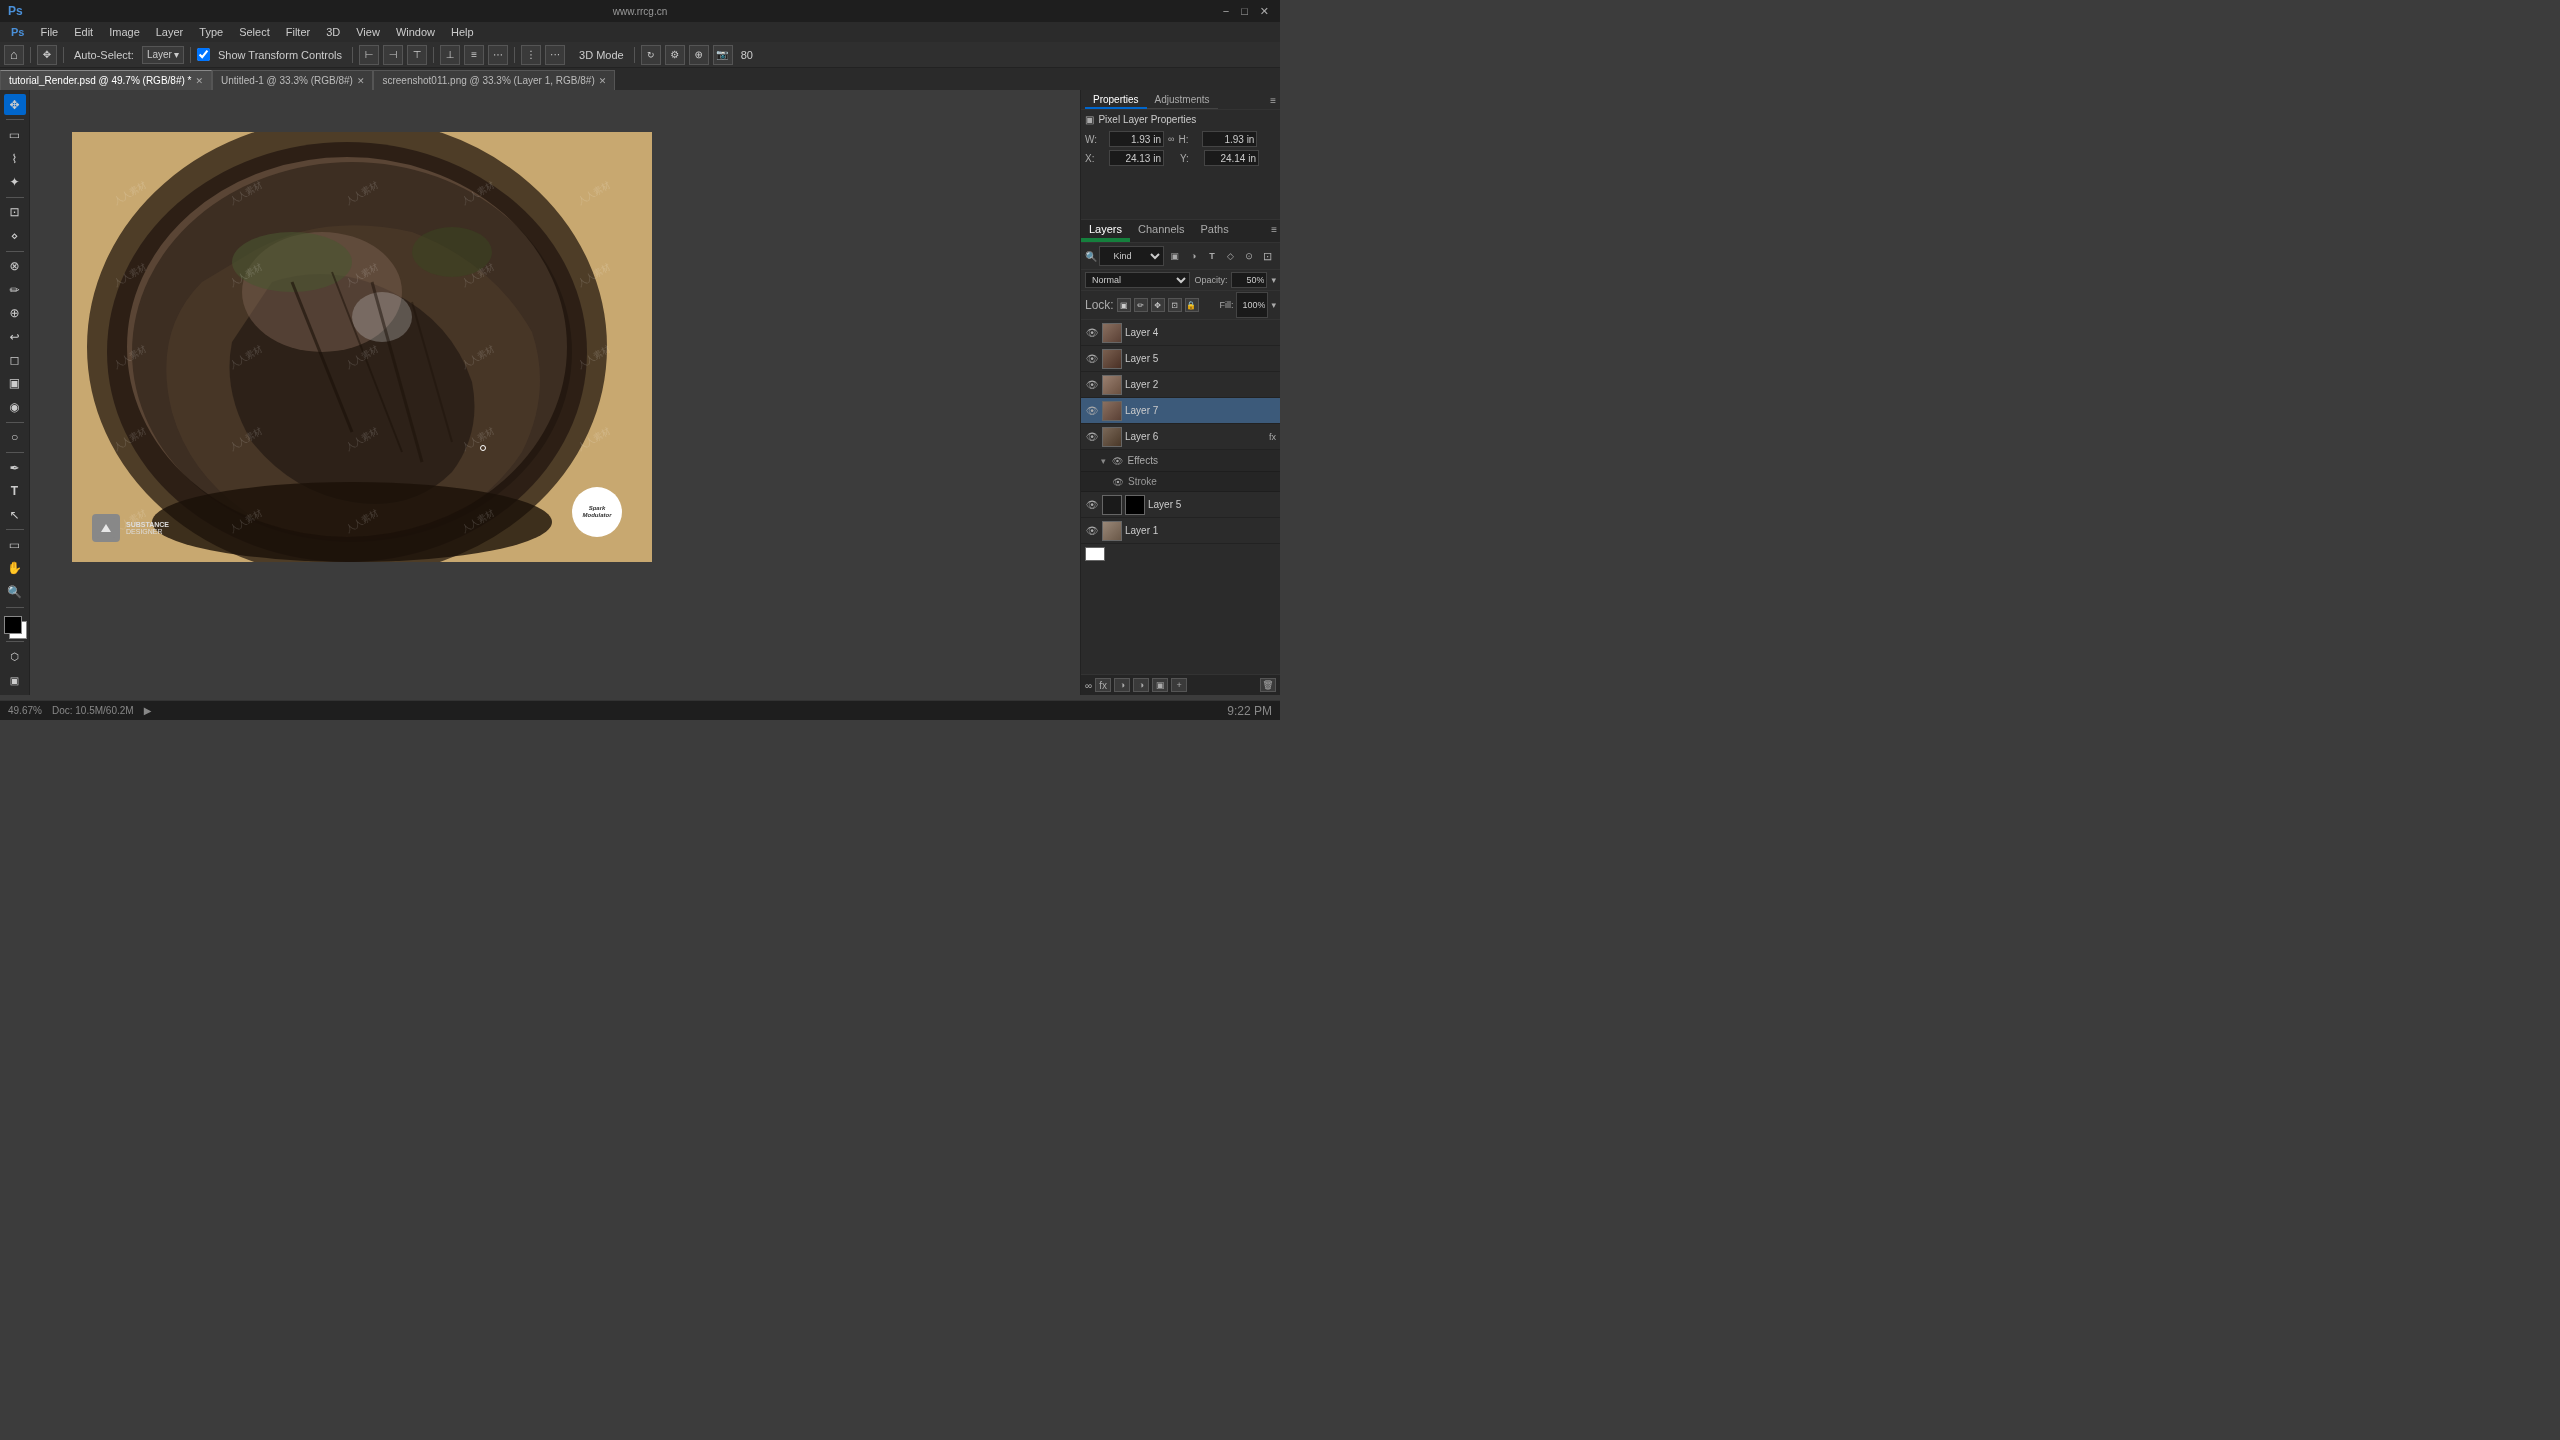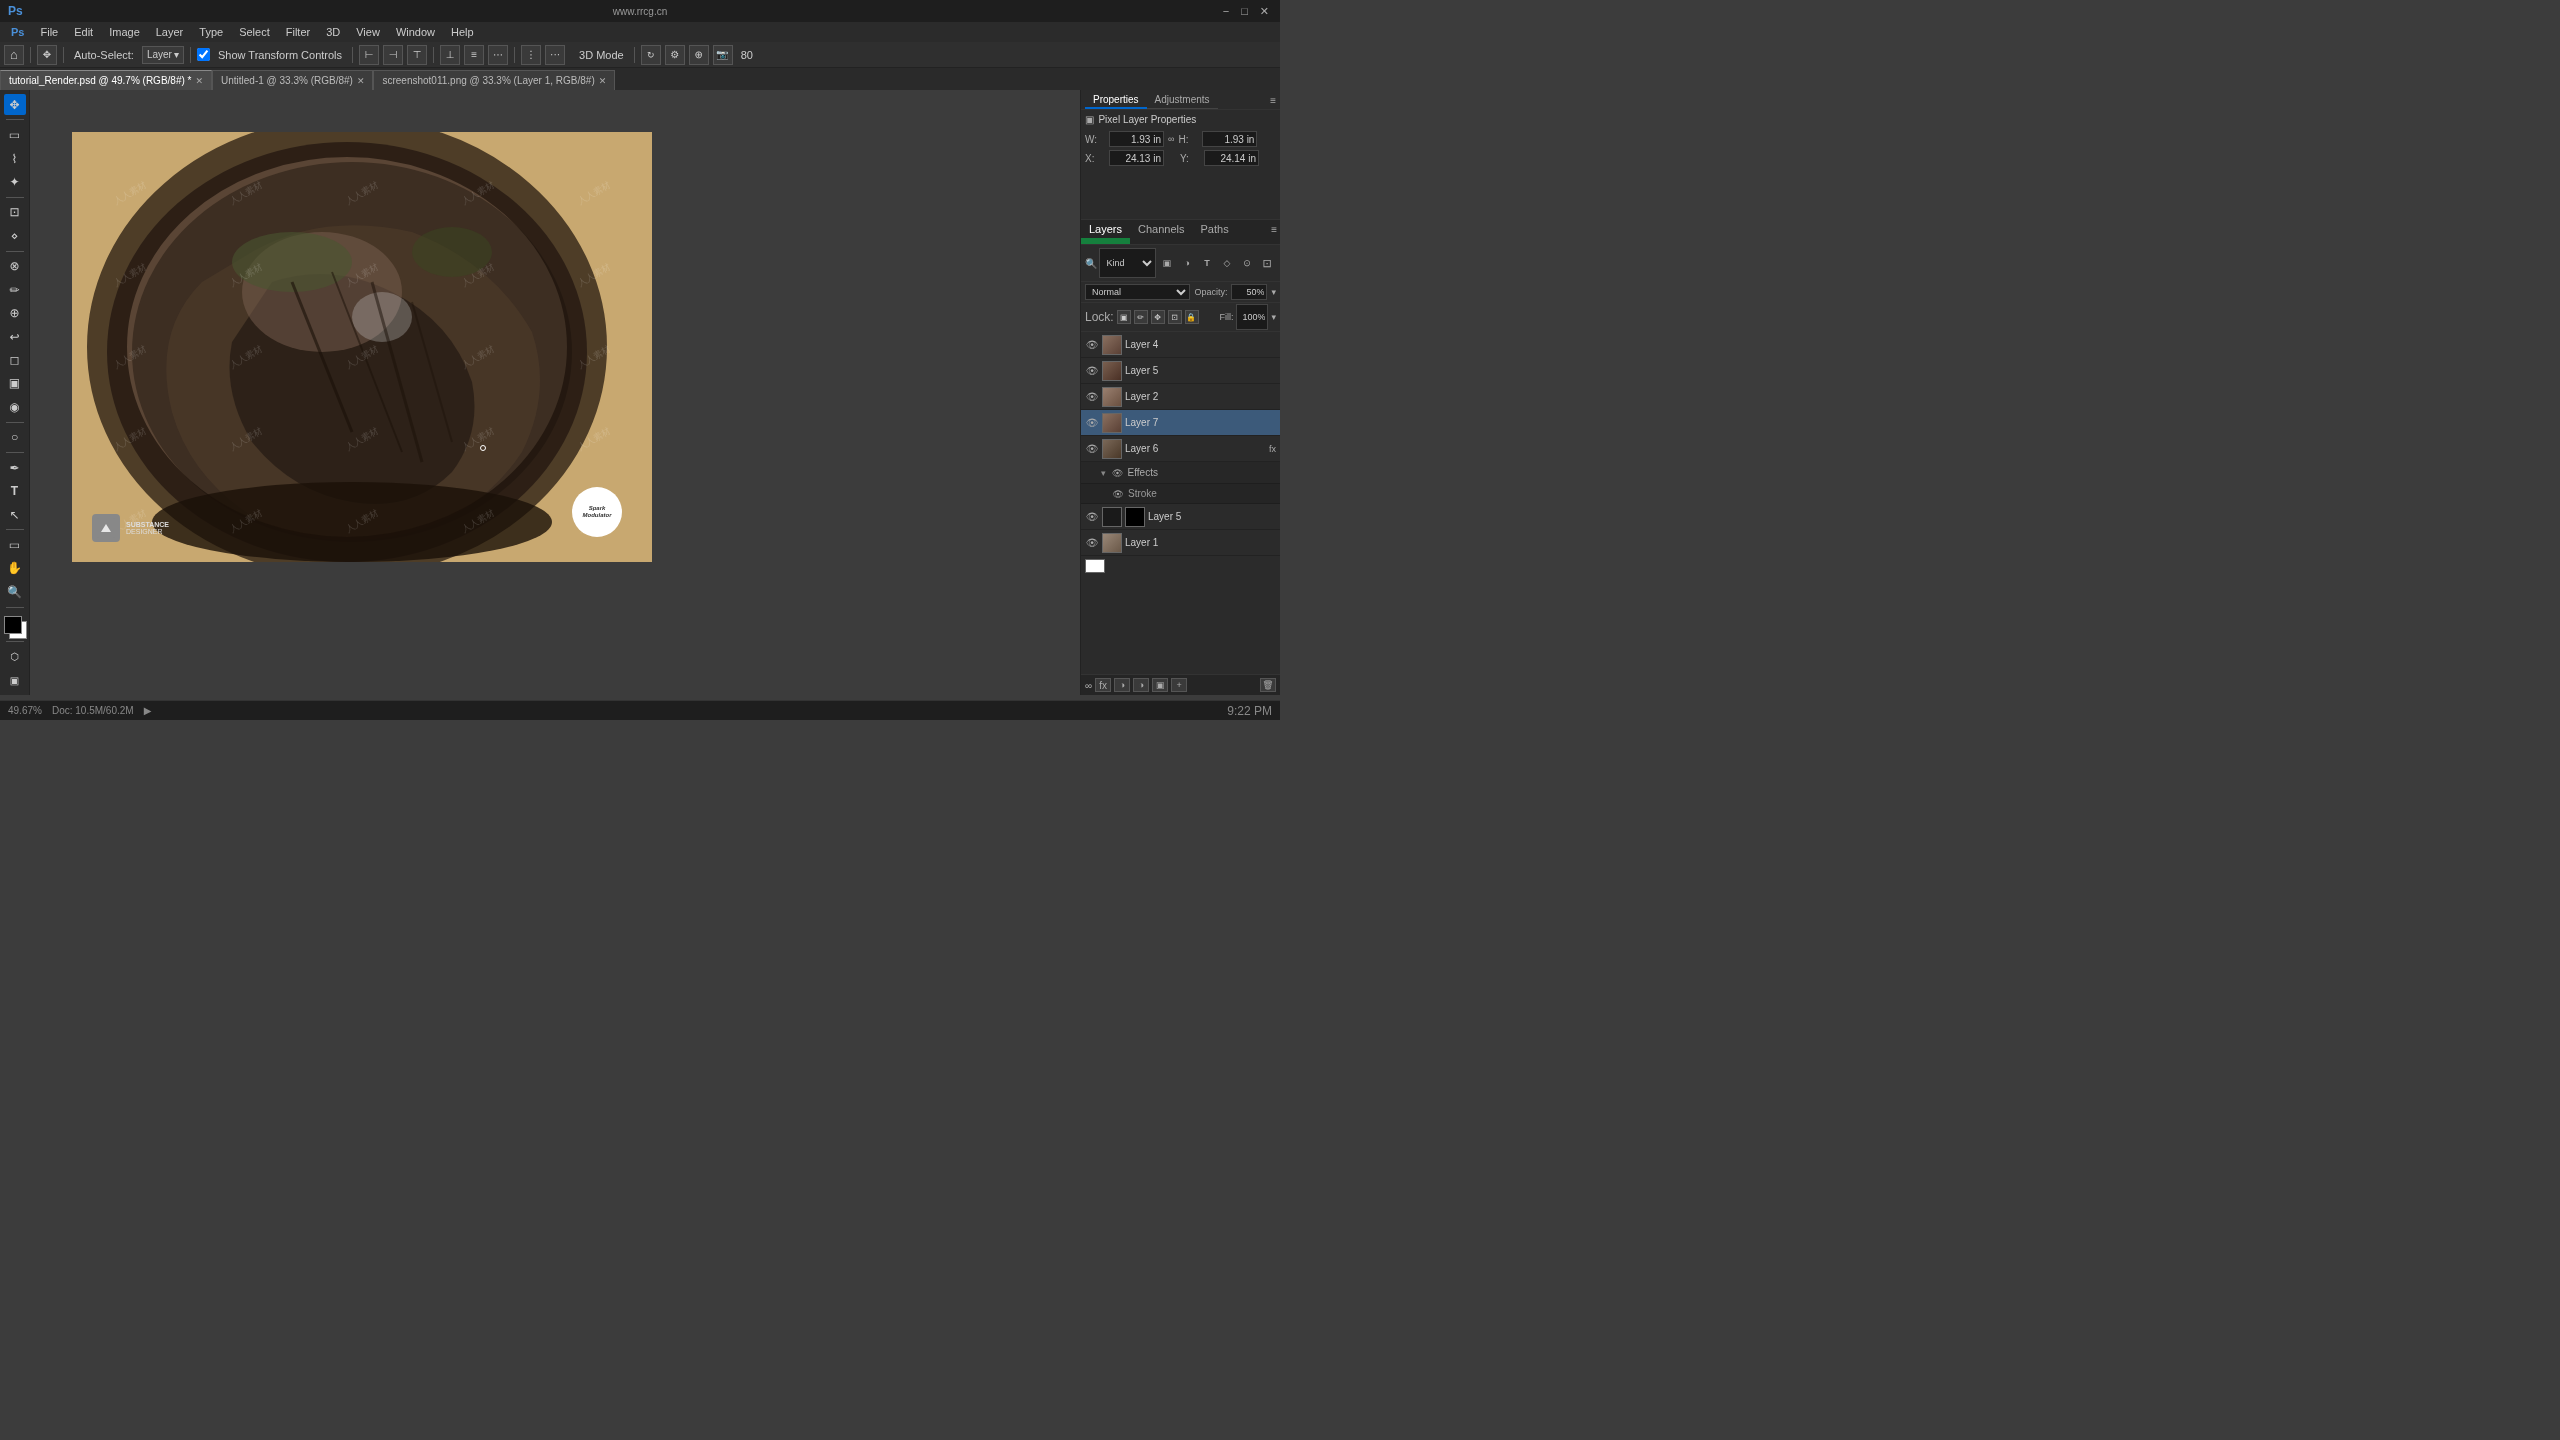--- a/index.html
+++ b/index.html
@@ -343,21 +343,21 @@
     }
     .layers-tab {
       padding: 3px 8px;
       font-size: 11px;
       color: #aaa;
       cursor: pointer;
       border-bottom: 2px solid transparent;
     }
     .layers-tab.active {
       color: #fff;
-      border-bottom: 6px solid #15803d;
+      border-bottom: 4px solid #15803d;
     }
 
     #layers-toolbar {
       display: flex;
       align-items: center;
       padding: 3px 4px;
       background: #2b2b2b;
       border-bottom: 1px solid #333;
       gap: 2px;
     }
@@ -365,26 +365,26 @@
       width: 18px; height: 16px;
       background: transparent;
       border: none;
       color: #aaa;
       font-size: 9px;
       display: flex; align-items: center; justify-content: center;
       cursor: pointer;
     }
     #kind-dropdown {
       flex: 1;
-      height: 30px;
+      height: 20px;
       background: #1a1a1a;
       border: 1px solid #444;
       color: #ccc;
       font-size: 9px;
-      padding: 0 2px;
+      padding: 0 9px;
     }
 
     #blend-row {
       display: flex;
       align-items: center;
       padding: 2px 4px;
       background: #2b2b2b;
       border-bottom: 1px solid #333;
       gap: 4px;
     }

